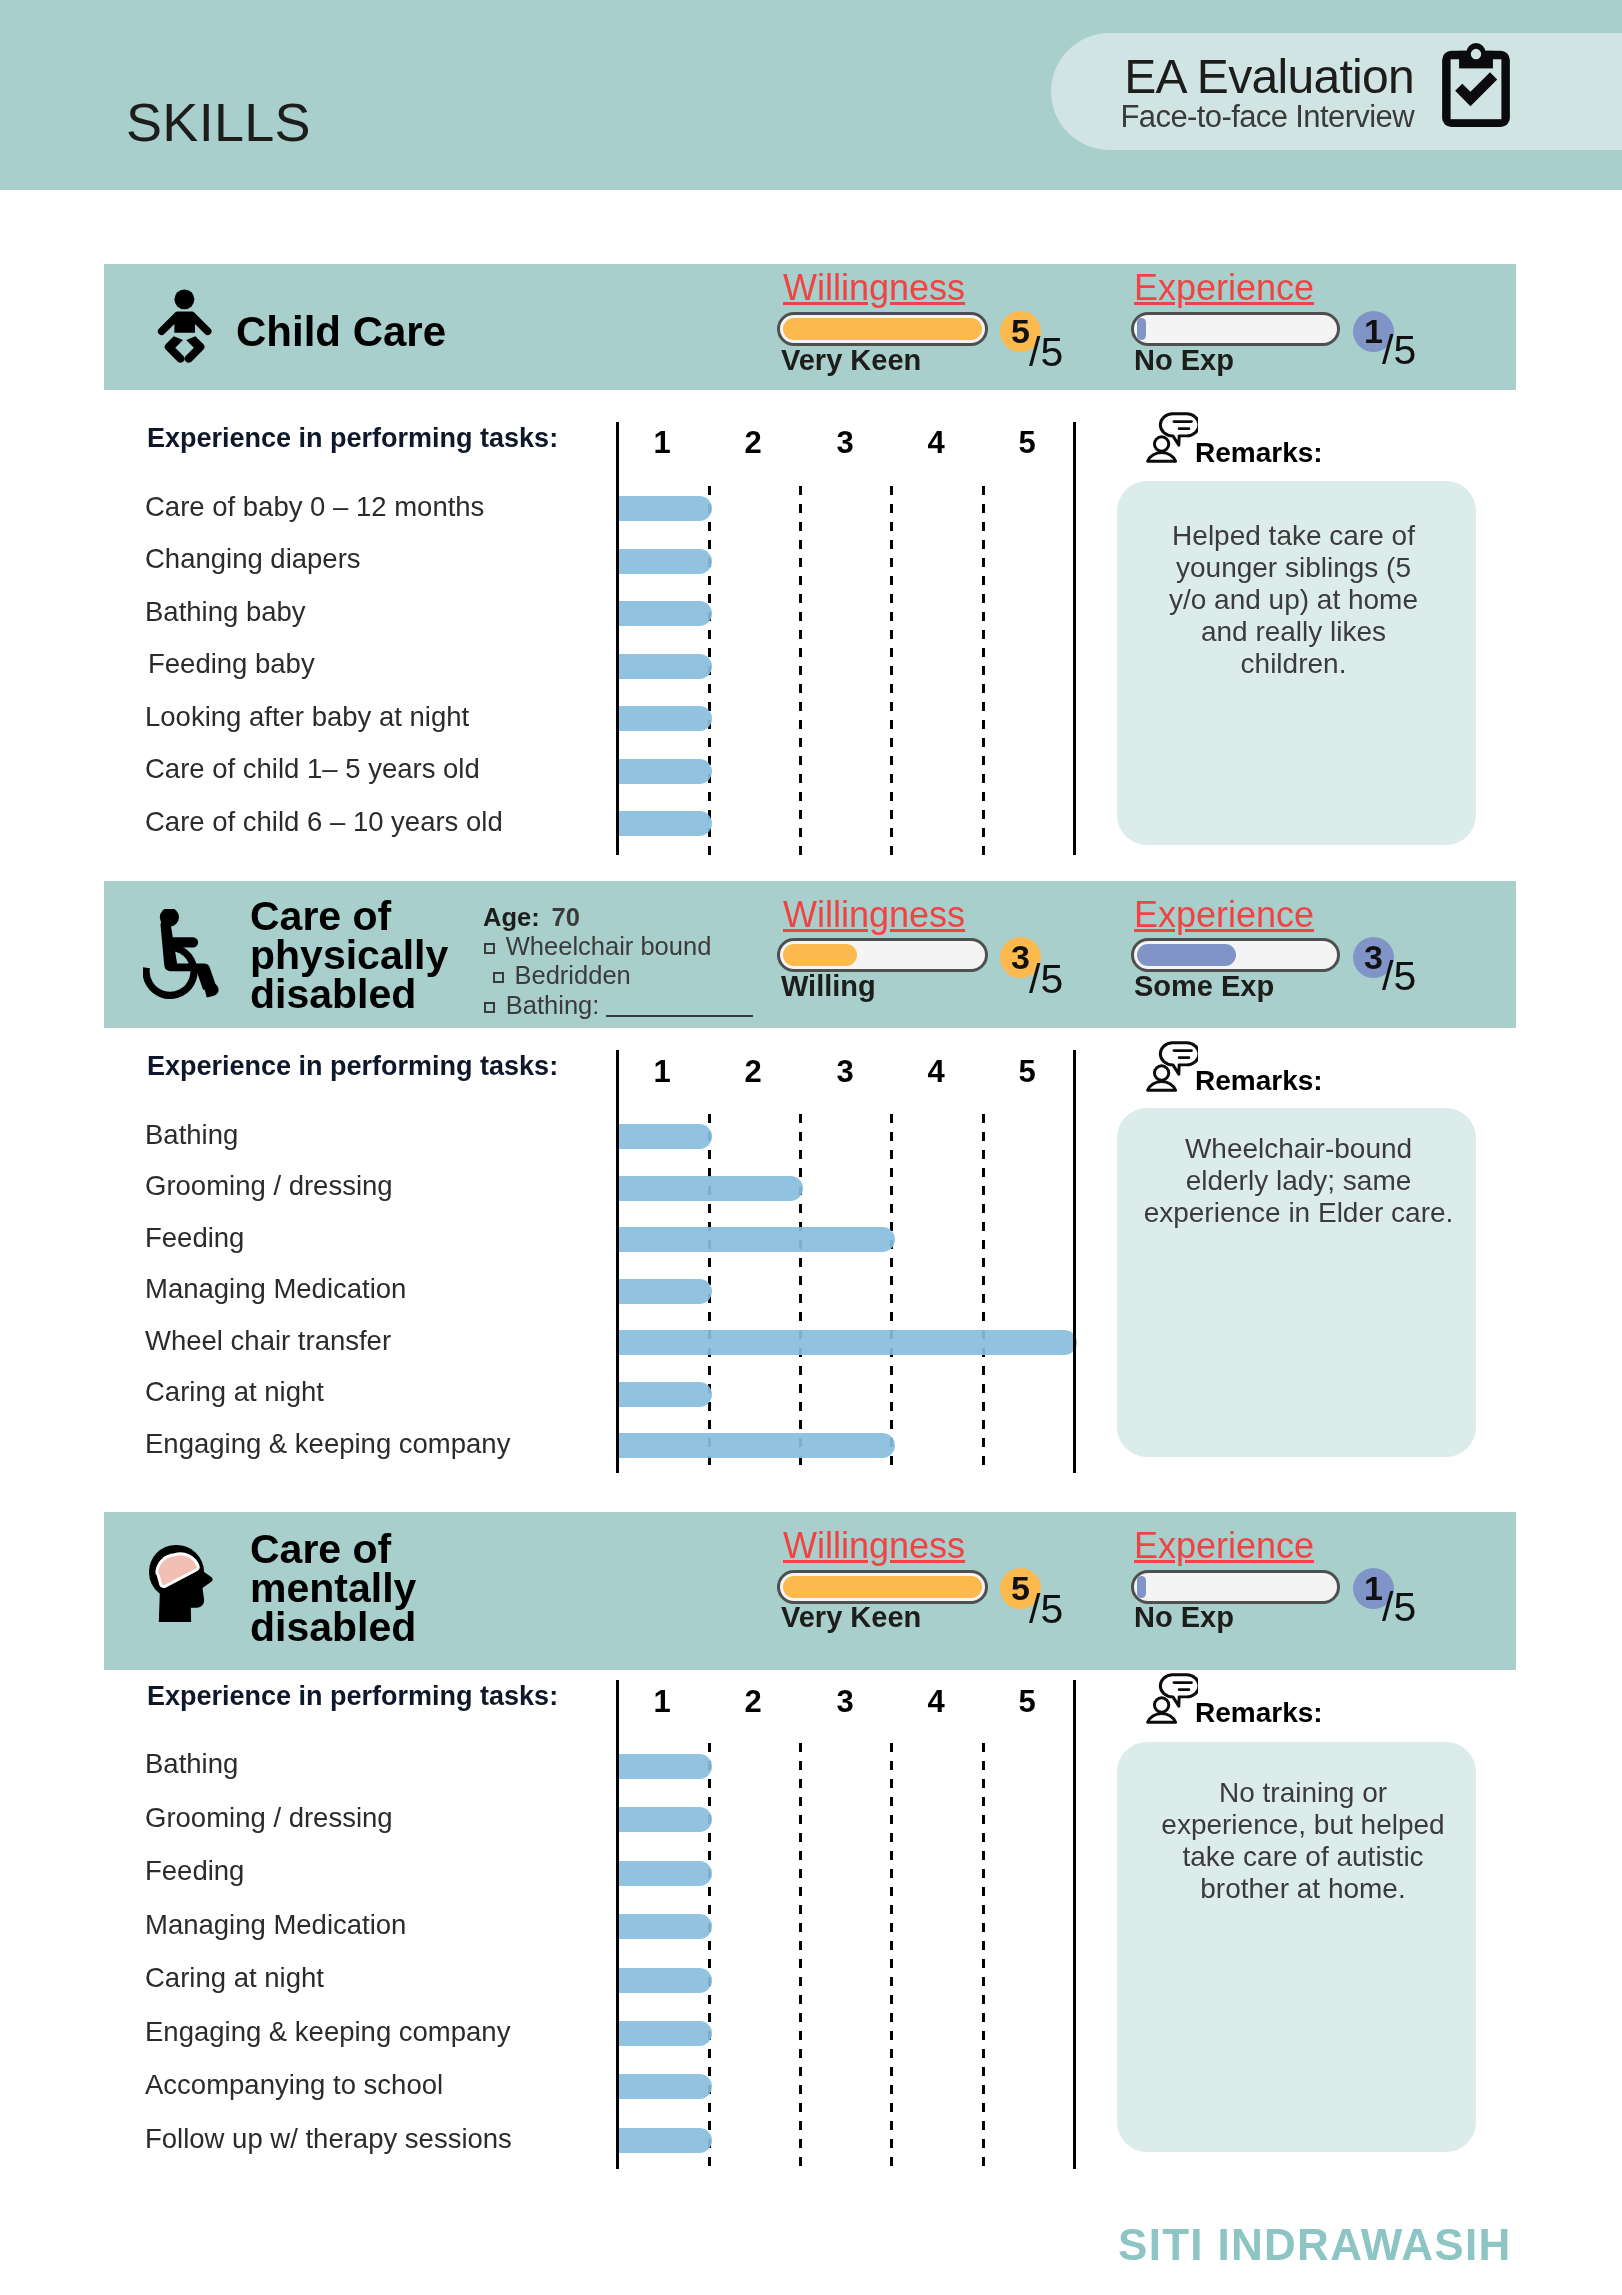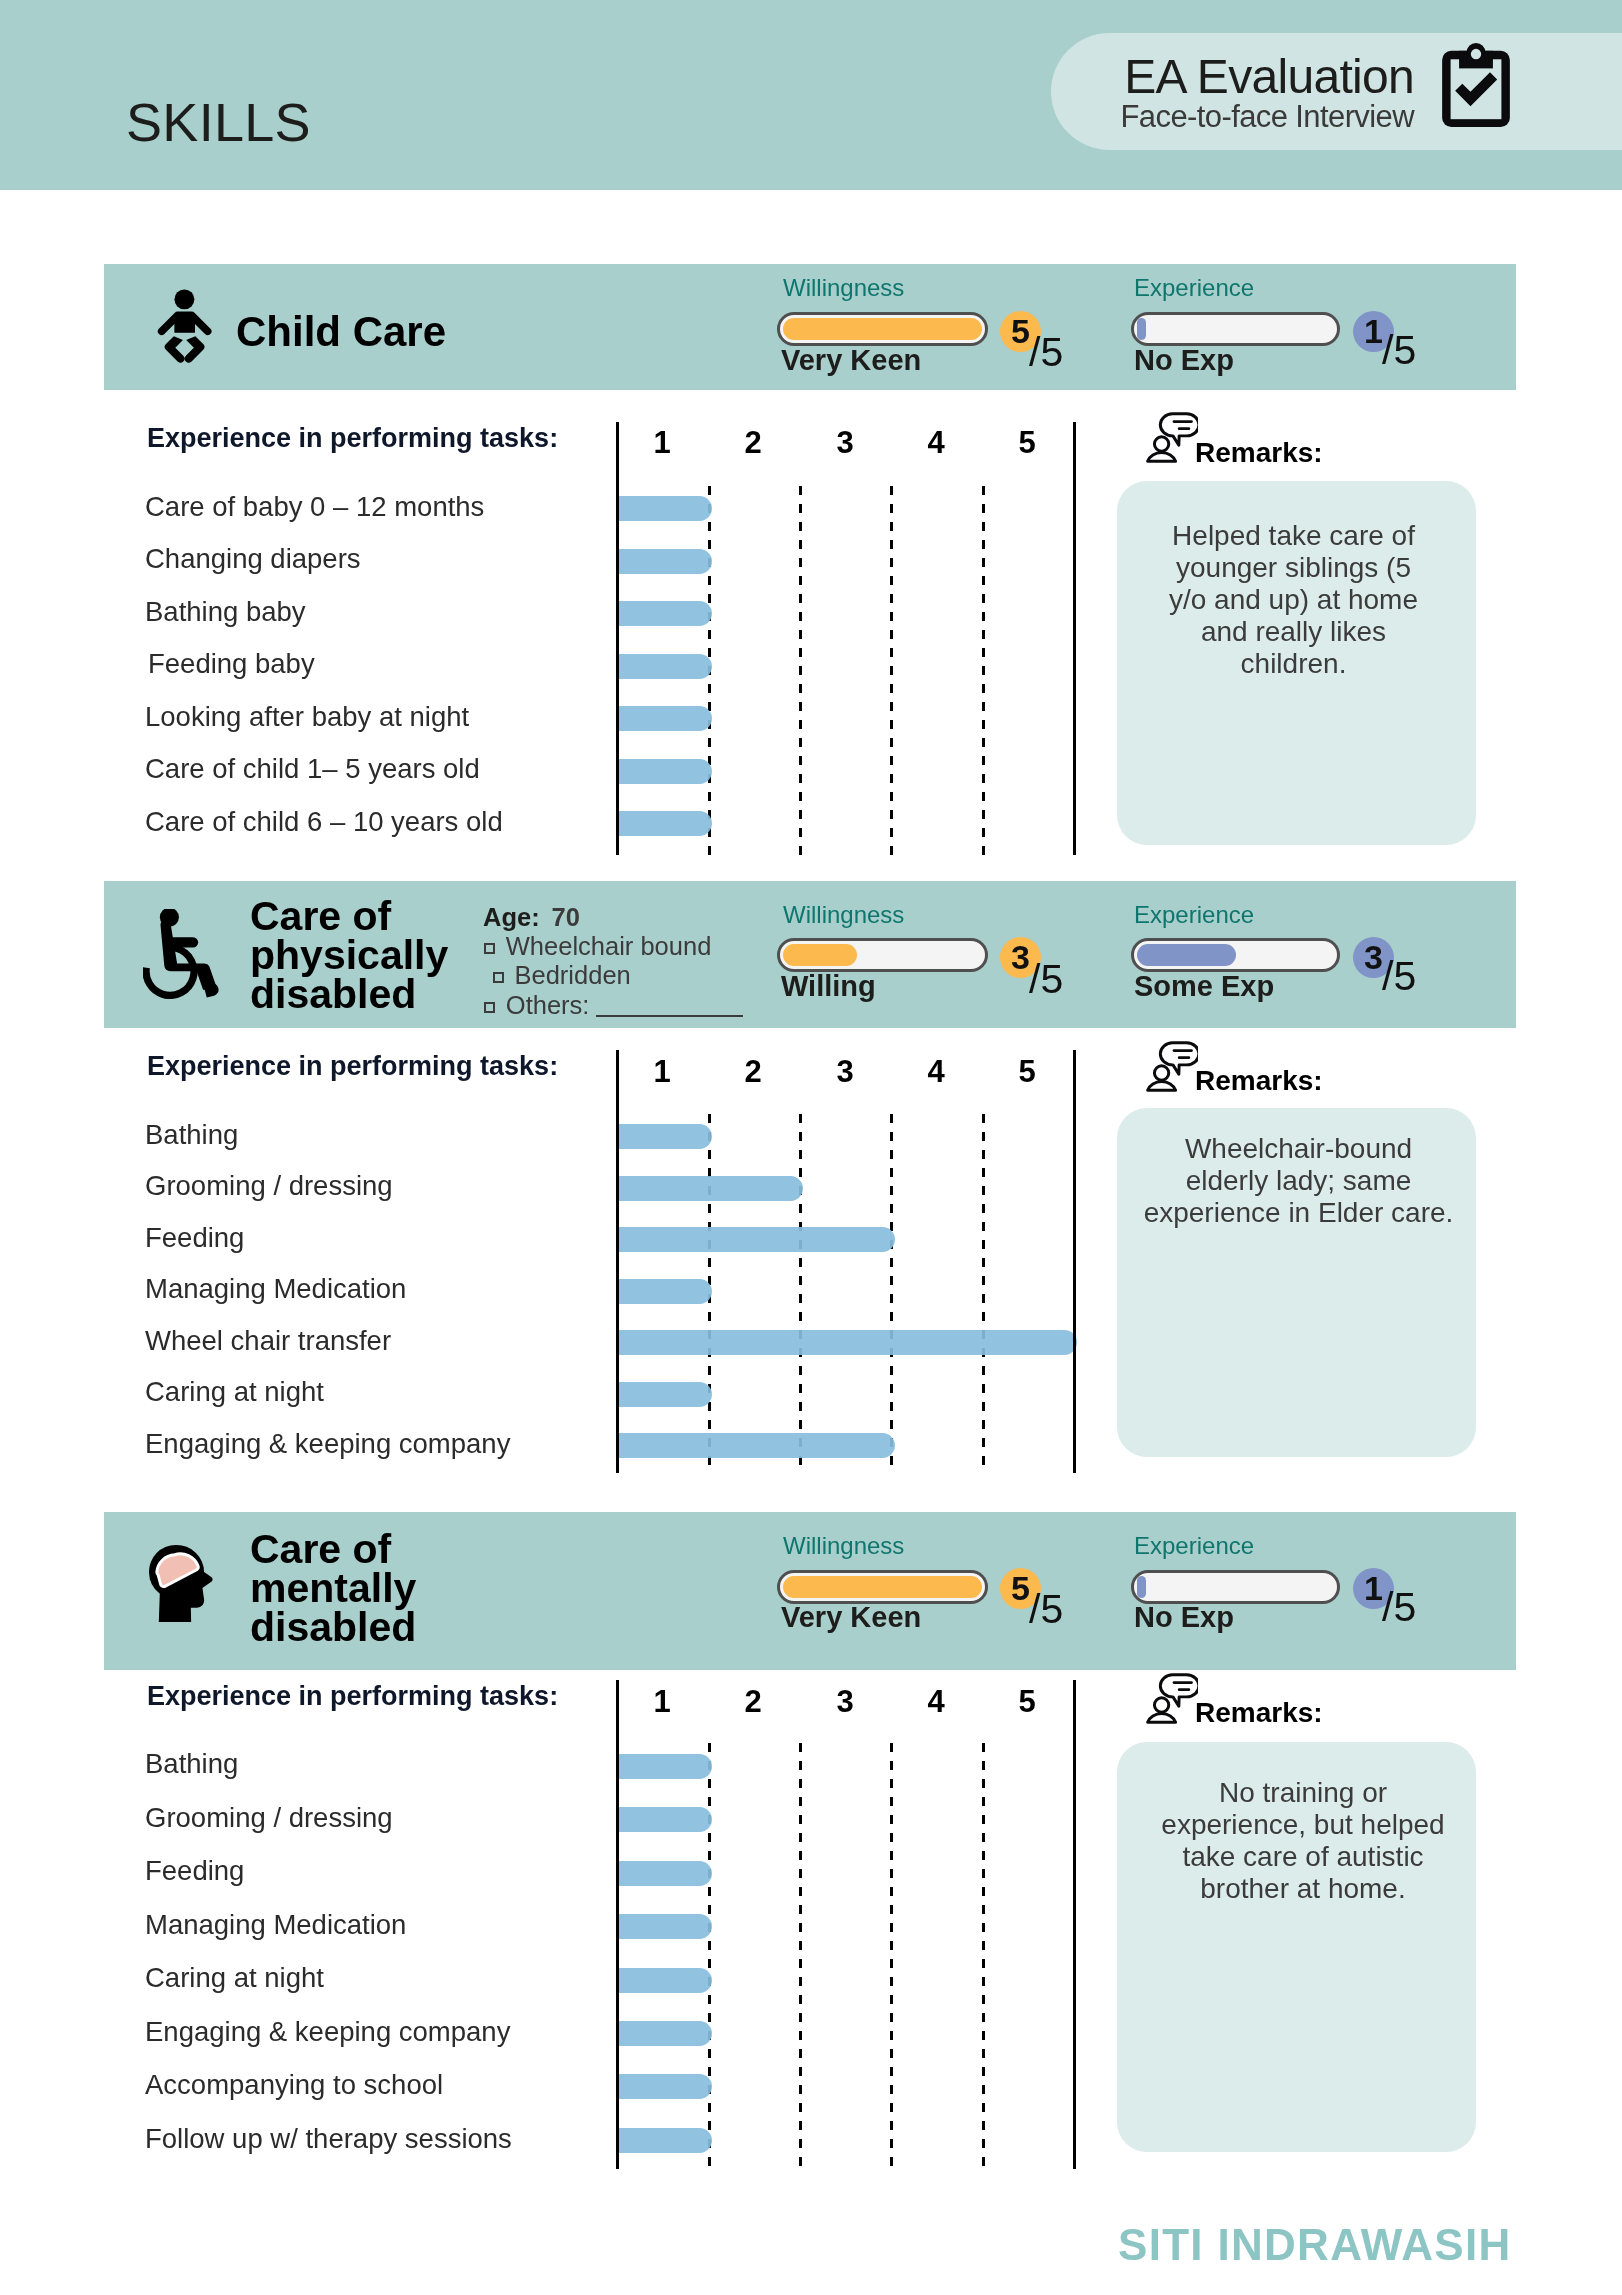--- a/index.html
+++ b/index.html
@@ -15,21 +15,21 @@
   #header-pill-text{left:1109px;top:54px;width:305px;text-align:right;}
   #eval-title{font-size:48px;font-weight:400;color:#1d1d1b;line-height:46px;letter-spacing:-0.7px;}
   #eval-sub{font-size:31px;font-weight:400;color:#3a3a38;line-height:33px;letter-spacing:-0.6px;}
   #clipboard-icon{left:1442px;top:43px;}
 
   
   .band{left:104px;width:1412px;background:#a8cfcc;}
   .band-title{position:absolute;font-weight:700;color:#000;}
 
   
-  .gauge-label{position:absolute;font-size:24px;color:#0f766e;line-height:26px;}
+  .gauge-label{position:absolute;font-size:36px;color:#ef4444;line-height:26px;text-decoration:underline;}
   .gauge-track{position:absolute;height:34px;border:3.3px solid #4f4f4f;border-radius:19.6px;background:#f4f4f4;box-sizing:border-box;padding:2.6px;overflow:hidden;}
   .gauge-fill{height:100%;border-radius:19.6px;box-sizing:border-box;}
   .gauge-word{position:absolute;font-size:29px;font-weight:700;color:#1d1d1b;line-height:29px;}
   .gauge-circle{position:absolute;width:41px;height:41px;border-radius:50%;
                 display:flex;align-items:center;justify-content:center;
                 font-size:34px;font-weight:700;color:#111;}
   .gauge-of{position:absolute;font-size:41px;font-weight:400;color:#111;line-height:41px;}
 
   
   .tasks-header{position:absolute;font-size:27px;font-weight:700;color:#0f172a;line-height:27px;}
@@ -172,21 +172,21 @@
   <div class="age-row" style="position:absolute;left:0;top:0;white-space:nowrap;">
     <span class="age-lbl">Age:</span><span style="font-weight:700;margin-left:11.8px;">70</span>
   </div>
   <div class="age-row" style="position:absolute;left:1.3px;top:29px;white-space:nowrap;">
     <span class="chk"></span><span>Wheelchair bound</span>
   </div>
   <div class="age-row" style="position:absolute;left:10px;top:58px;white-space:nowrap;">
     <span class="chk"></span><span>Bedridden</span>
   </div>
   <div class="age-row" style="position:absolute;left:1.3px;top:88px;white-space:nowrap;">
-    <span class="chk"></span><span>Others:</span><span style="display:inline-block;width:147px;border-bottom:2.6px solid #3b3b3b;margin-left:6.5px;vertical-align:-2.6px;"></span>
+    <span class="chk"></span><span>Bathing:</span><span style="display:inline-block;width:147px;border-bottom:2.6px solid #3b3b3b;margin-left:6.5px;vertical-align:-2.6px;"></span>
   </div>
 </div>
 
 <div class="gauge-label" style="left:783px;top:902px;">Willingness</div>
 <div class="gauge-track" style="left:777px;top:938px;width:211px;">
   <div class="gauge-fill" style="background: rgb(252, 185, 77); width: 37%;"></div>
 </div>
 <div class="gauge-word" style="left:781px;top:972px;">Willing</div>
 <div class="gauge-circle" style="left:1000px;top:937px;background:#fcb94d;">3</div>
 <div class="gauge-of" style="left:1029px;top:959px;">/5</div>

